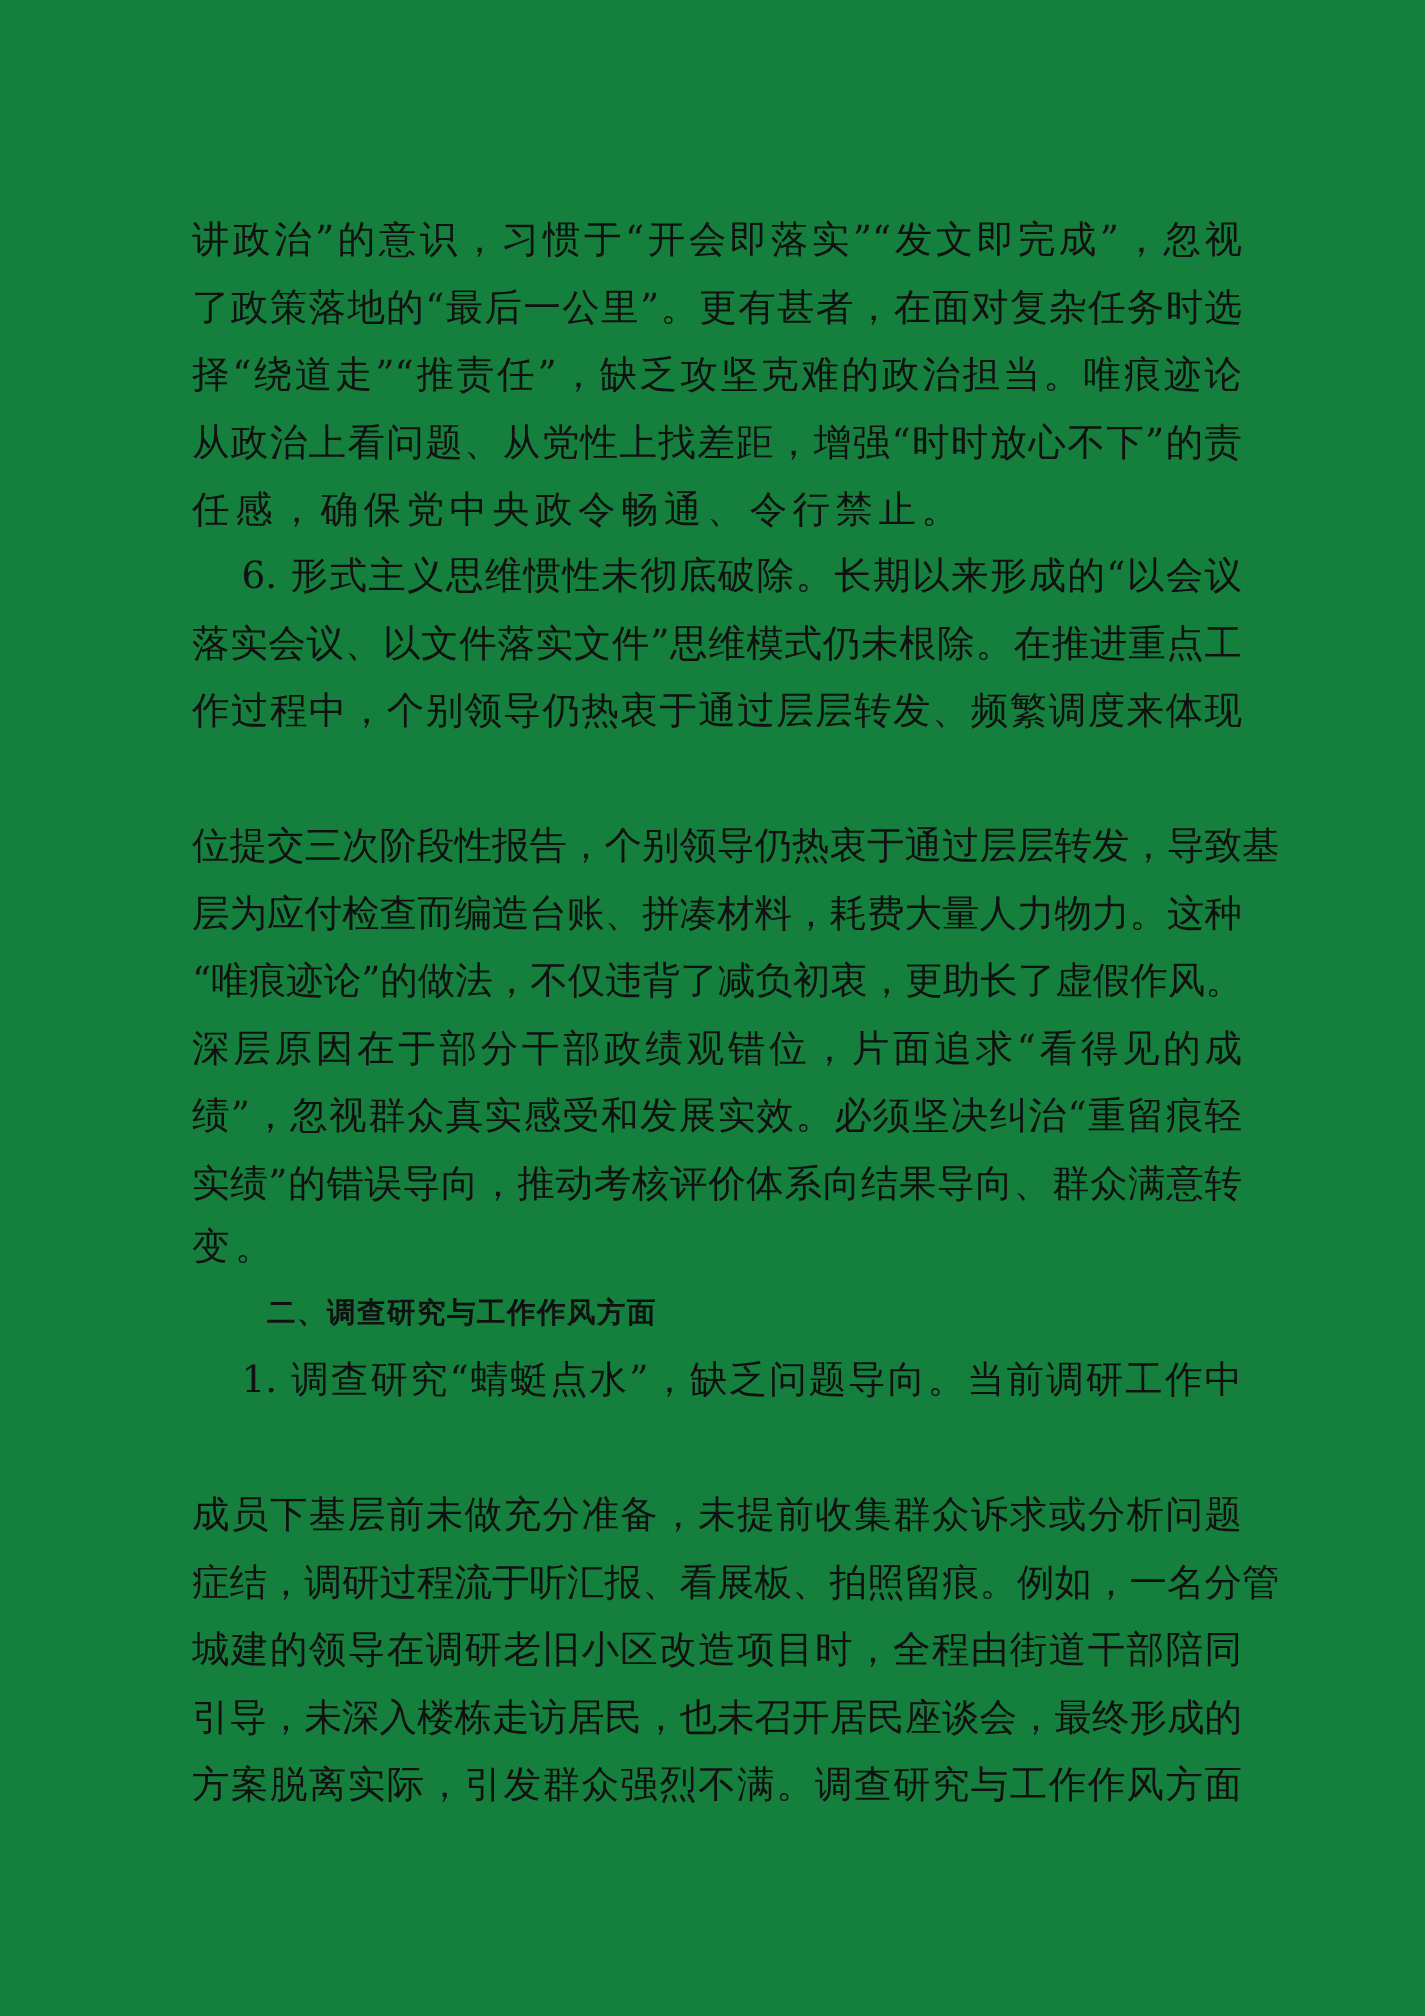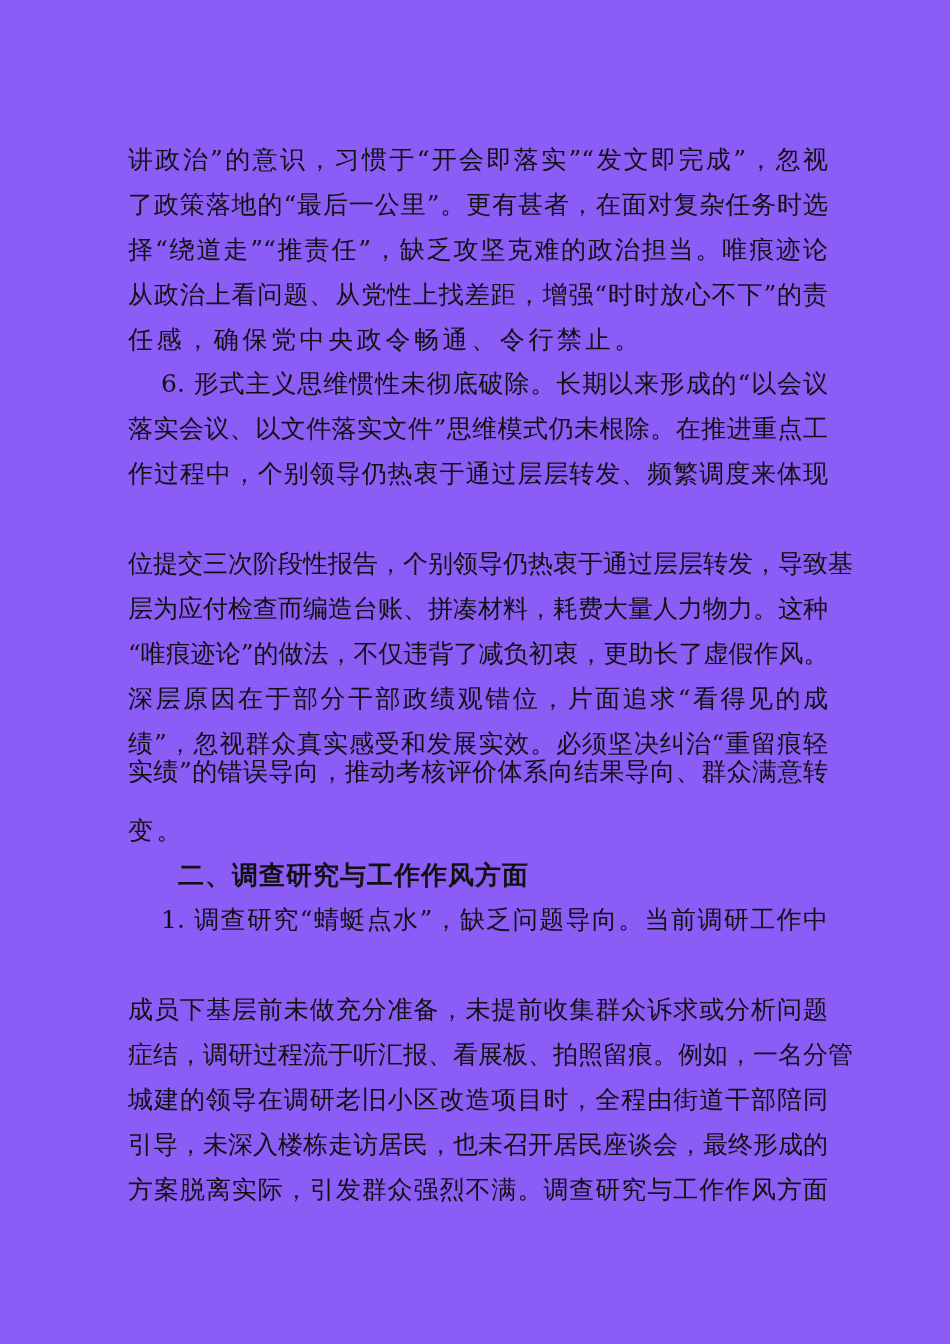--- a/index.html
+++ b/index.html
@@ -12,21 +12,21 @@
     height: 1344px;
     position: relative;
     overflow: hidden;
   }
   .page {
     position: absolute;
     left: 0;
     top: 0;
     width: 950px;
     height: 1344px;
-    background: #8b5cf6;
+    background: #15803d;
   }
   .line {
     position: absolute;
     left: 128px;
     width: 700px;
     height: 36px;
     line-height: 36px;
     font-family: "DejaVu Serif", "Liberation Serif", serif;
     font-size: 25px;
     color: #111111;
@@ -42,21 +42,21 @@
     left: 161px;
     width: 667px;
   }
   .heading {
     position: absolute;
     left: 178px;
     height: 36px;
     line-height: 36px;
     font-family: "DejaVu Sans", "Liberation Sans", sans-serif;
     font-weight: bold;
-    font-size: 26px;
+    font-size: 19px;
     color: #111111;
     white-space: nowrap;
     letter-spacing: 1px;
   }
 </style>
 </head>
 <body>
 
 <div class="page">
 
@@ -67,21 +67,21 @@
   <div class="line" style="top:322px">任感，确保党中央政令畅通、令行禁止。</div>
 
   <div class="line just indent" style="top:366px">6. 形式主义思维惯性未彻底破除。长期以来形成的“以会议</div>
   <div class="line just" style="top:411px">落实会议、以文件落实文件”思维模式仍未根除。在推进重点工</div>
   <div class="line just" style="top:456px">作过程中，个别领导仍热衷于通过层层转发、频繁调度来体现</div>
   <div class="line just" style="top:546px">位提交三次阶段性报告，个别领导仍热衷于通过层层转发，导致基</div>
   <div class="line just" style="top:636px">“唯痕迹论”的做法，不仅违背了减负初衷，更助长了虚假作风。</div>
   <div class="line just" style="top:591px">层为应付检查而编造台账、拼凑材料，耗费大量人力物力。这种</div>
   <div class="line just" style="top:681px">深层原因在于部分干部政绩观错位，片面追求“看得见的成</div>
   <div class="line just" style="top:726px">绩”，忽视群众真实感受和发展实效。必须坚决纠治“重留痕轻</div>
-  <div class="line just" style="top:754px">实绩”的错误导向，推动考核评价体系向结果导向、群众满意转</div>
+  <div class="line just" style="top:771px">实绩”的错误导向，推动考核评价体系向结果导向、群众满意转</div>
   <div class="line" style="top:813px">变。</div>
 
   <div class="heading" style="top:857px">二、调查研究与工作作风方面</div>
 
   <div class="line just indent" style="top:902px">1. 调查研究“蜻蜓点水”，缺乏问题导向。当前调研工作中</div>
   <div class="line just" style="top:992px">成员下基层前未做充分准备，未提前收集群众诉求或分析问题</div>
   <div class="line just" style="top:1037px">症结，调研过程流于听汇报、看展板、拍照留痕。例如，一名分管</div>
   <div class="line just" style="top:1082px">城建的领导在调研老旧小区改造项目时，全程由街道干部陪同</div>
   <div class="line just" style="top:1127px">引导，未深入楼栋走访居民，也未召开居民座谈会，最终形成的</div>
   <div class="line just" style="top:1172px">方案脱离实际，引发群众强烈不满。调查研究与工作作风方面</div>

